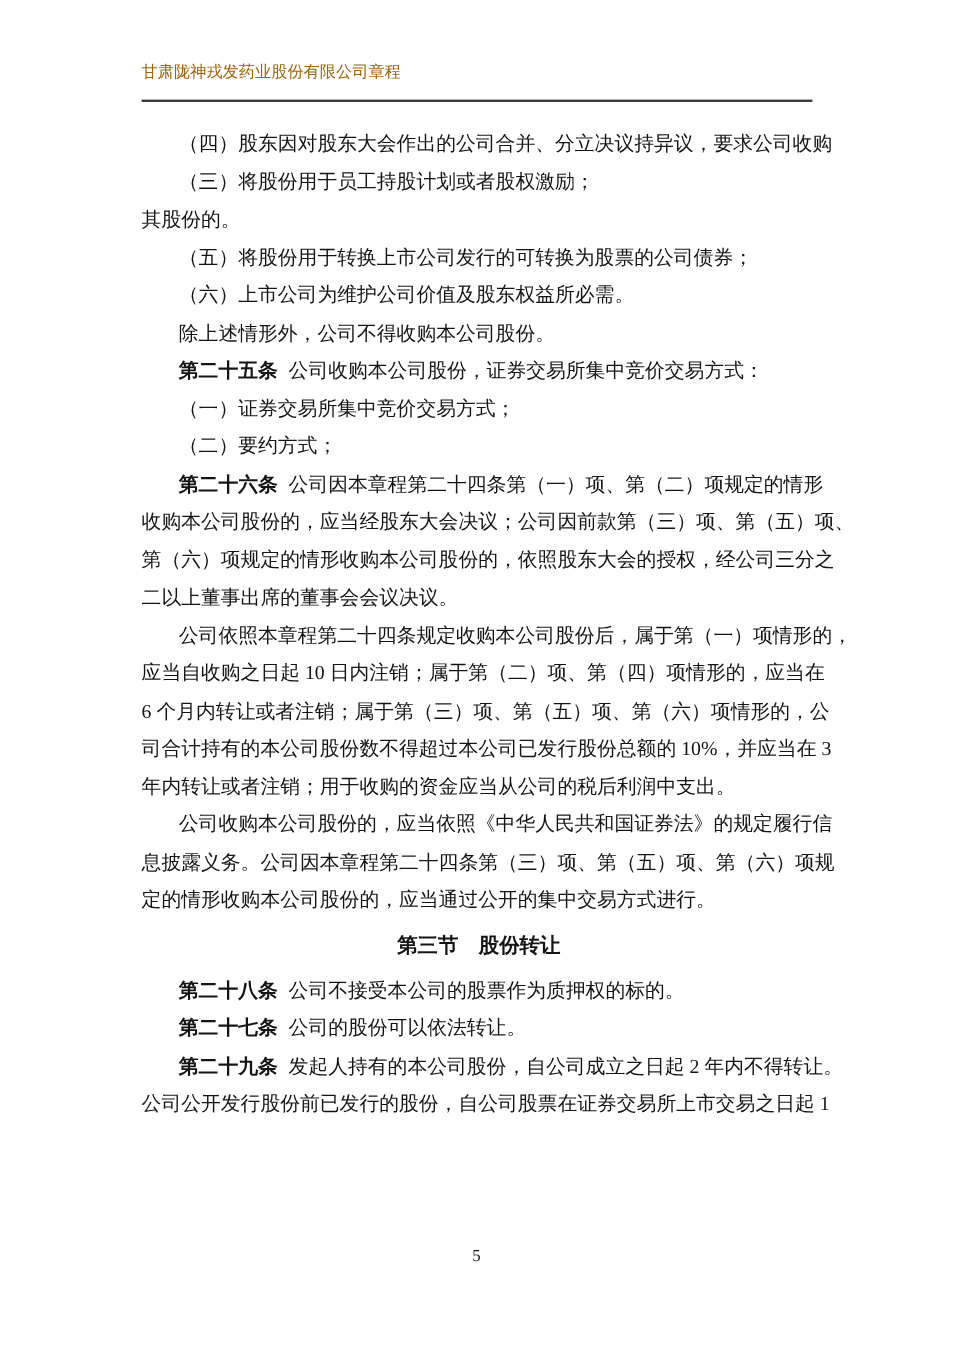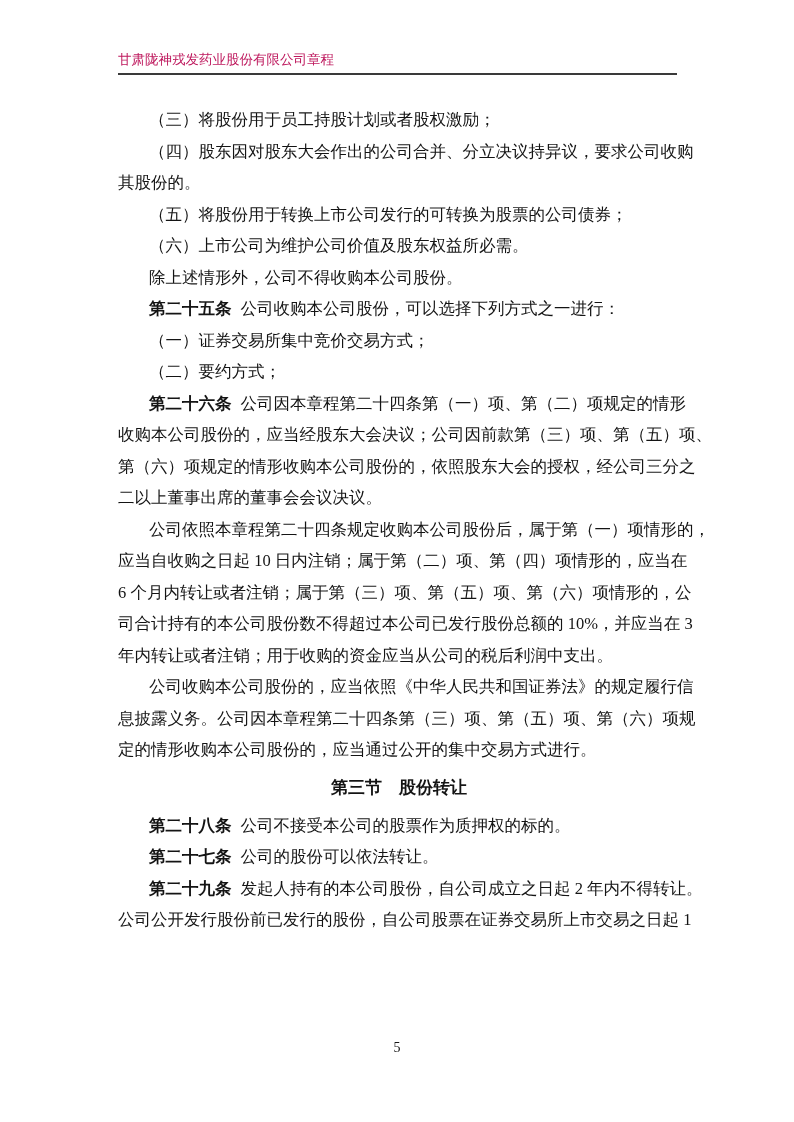--- a/index.html
+++ b/index.html
@@ -15,24 +15,24 @@
     overflow: hidden;
     font-family: "Liberation Serif", "DejaVu Serif", serif;
     color: #141414;
   }
   .header {
     position: absolute;
     left: 118px;
     top: 52px;
     width: 559px;
     border-bottom: 2px solid #3a3a3a;
-    padding-bottom: 5px;
+    padding-bottom: 15px;
     font-size: 13.5px;
     line-height: 16px;
-    color: #be185d;
+    color: #a16207;
   }
   .content {
     position: absolute;
     left: 118px;
     top: 104px;
     width: 562px;
   }
   .line {
     font-size: 16.5px;
     height: 31.5px;
@@ -68,27 +68,27 @@
 </style>
 </head>
 <body>
 
 <div class="page">
   <div class="header">
     <span>甘肃陇神戎发药业股份有限公司章程</span>
   </div>
 
   <div class="content">
+      <div class="line indent"><span>（四）股东因对股东大会作出的公司合并、分立决议持异议，要求公司收购</span></div>
       <div class="line indent"><span>（三）将股份用于员工持股计划或者股权激励；</span></div>
-      <div class="line indent"><span>（四）股东因对股东大会作出的公司合并、分立决议持异议，要求公司收购</span></div>
       <div class="line"><span>其股份的。</span></div>
       <div class="line indent"><span>（五）将股份用于转换上市公司发行的可转换为股票的公司债券；</span></div>
       <div class="line indent"><span>（六）上市公司为维护公司价值及股东权益所必需。</span></div>
       <div class="line indent"><span>除上述情形外，公司不得收购本公司股份。</span></div>
-      <div class="line indent"><span class="lead">第二十五条</span><span>公司收购本公司股份，可以选择下列方式之一进行：</span></div>
+      <div class="line indent"><span class="lead">第二十五条</span><span>公司收购本公司股份，证券交易所集中竞价交易方式：</span></div>
       <div class="line indent"><span>（一）证券交易所集中竞价交易方式；</span></div>
       <div class="line indent"><span>（二）要约方式；</span></div>
       <div class="line indent"><span class="lead">第二十六条</span><span>公司因本章程第二十四条第（一）项、第（二）项规定的情形</span></div>
       <div class="line"><span>收购本公司股份的，应当经股东大会决议；公司因前款第（三）项、第（五）项、</span></div>
       <div class="line"><span>第（六）项规定的情形收购本公司股份的，依照股东大会的授权，经公司三分之</span></div>
       <div class="line"><span>二以上董事出席的董事会会议决议。</span></div>
       <div class="line indent"><span>公司依照本章程第二十四条规定收购本公司股份后，属于第（一）项情形的，</span></div>
       <div class="line"><span>应当自收购之日起 10 日内注销；属于第（二）项、第（四）项情形的，应当在</span></div>
       <div class="line"><span>6 个月内转让或者注销；属于第（三）项、第（五）项、第（六）项情形的，公</span></div>
       <div class="line"><span>司合计持有的本公司股份数不得超过本公司已发行股份总额的 10%，并应当在 3</span></div>

